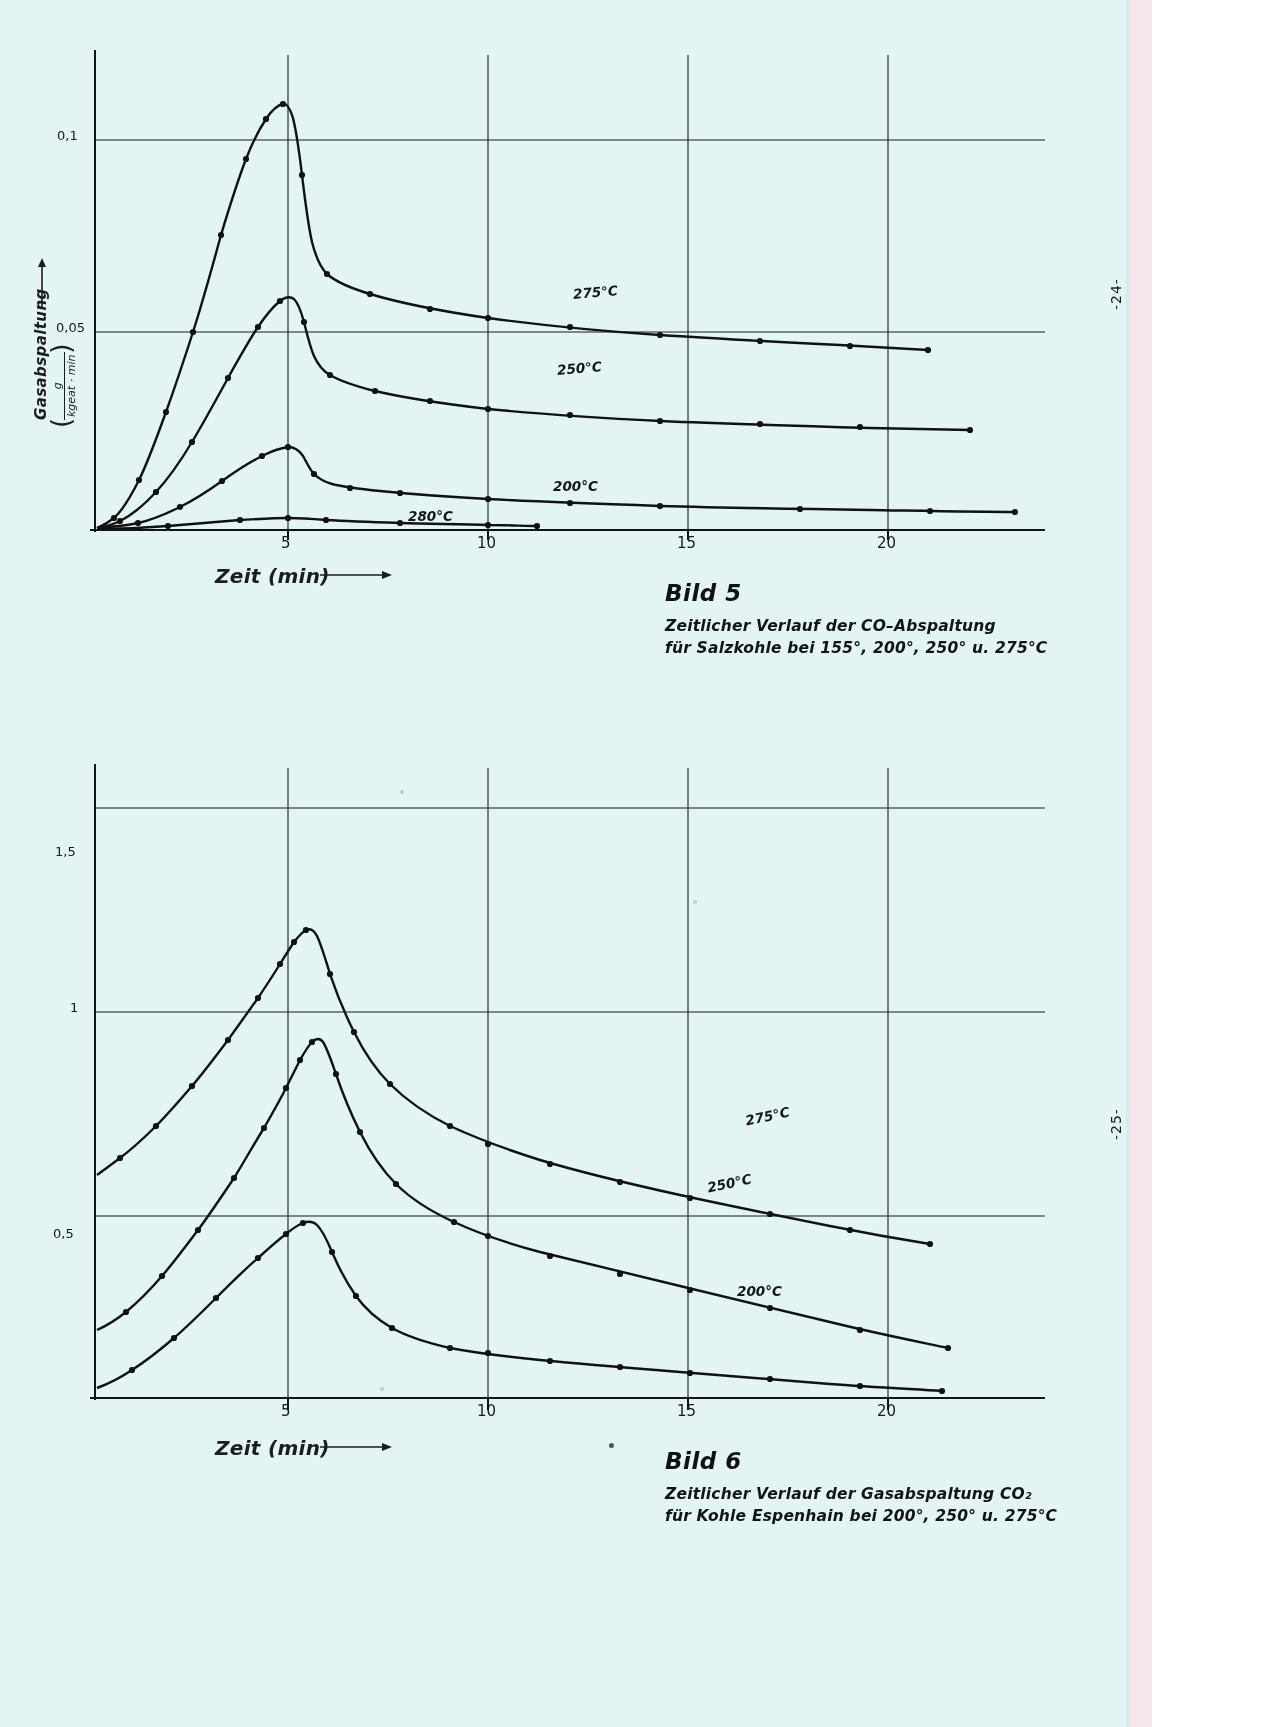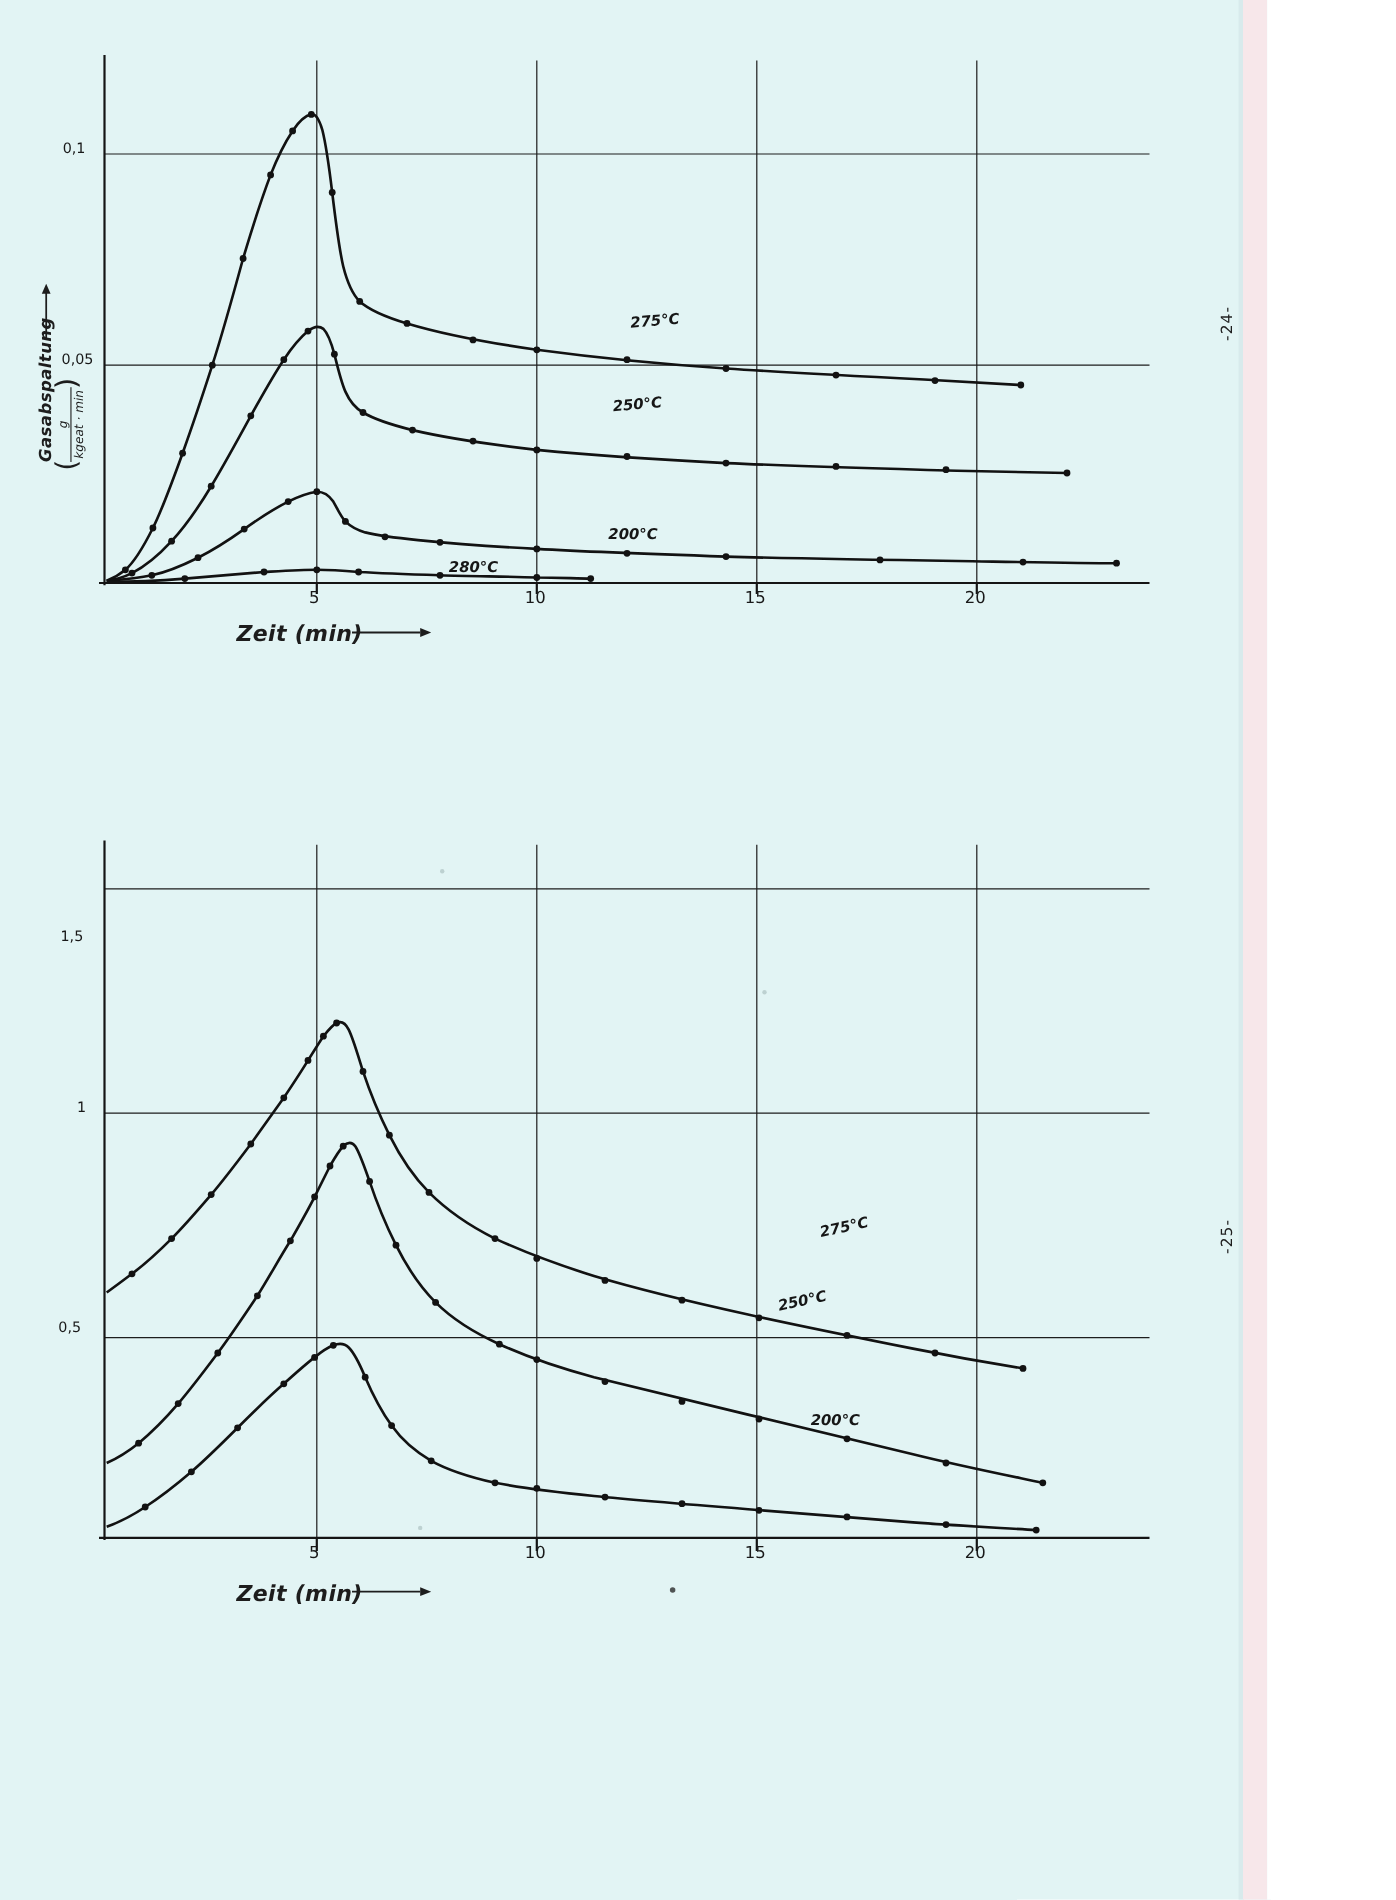--- a/index.html
+++ b/index.html
@@ -331,20 +331,25 @@
     <svg style="position:absolute;left:320px;top:568px;" width="72" height="14">
       <line x1="0" y1="7" x2="62" y2="7" stroke="#1d1d1d" stroke-width="1.6"></line>
       <polygon points="72,7 62,3 62,11" fill="#1d1d1d"></polygon>
     </svg>
 
     <div class="curvelabel" style="left:573px;top:284px;transform:rotate(-5deg);">275°C</div>
     <div class="curvelabel" style="left:557px;top:360px;transform:rotate(-5deg);">250°C</div>
     <div class="curvelabel" style="left:553px;top:478px;">200°C</div>
     <div class="curvelabel" style="left:408px;top:508px;">280°C</div>
 
+    <div class="caption" style="left:665px;top:580px;">
+      <div class="title">Bild 5</div>
+      <div class="line">Zeitlicher Verlauf der CO–Abspaltung</div>
+      <div class="line">für Salzkohle bei 155°, 200°, 250° u. 275°C</div>
+    </div>
   </div>
 
   <div class="figure" id="fig2" style="left:0;top:720px;width:1130px;height:1000px;">
 
     <div class="plot" style="left:40px;top:20px;">
       <svg width="1060" height="700" viewBox="0 0 1060 700">
 
         <g stroke="#1d1d1d" stroke-width="1.1" fill="none">
           <line x1="55" y1="68" x2="1005" y2="68"></line>
           <line x1="55" y1="272" x2="1005" y2="272"></line>
@@ -462,34 +467,39 @@
           <circle cx="650" cy="633" r="3.1"></circle>
           <circle cx="730" cy="639" r="3.1"></circle>
           <circle cx="820" cy="646" r="3.1"></circle>
           <circle cx="902" cy="651" r="3.1"></circle>
         </g>
       </svg>
     </div>
 
     <div class="ticklabel" style="left:55px;top:76px;margin-top:48px;">1,5</div>
     <div class="ticklabel" style="left:70px;top:280px;">1</div>
-    <div class="ticklabel" style="left:53px;top:480px;text-align:center;">0,5</div>
+    <div class="ticklabel" style="left:53px;top:506px;text-align:center;">0,5</div>
 
     <div class="ticklabel" style="left:281px;top:682px;font-size:15px;">5</div>
     <div class="ticklabel" style="left:477px;top:682px;font-size:15px;">10</div>
     <div class="ticklabel" style="left:677px;top:682px;font-size:15px;">15</div>
     <div class="ticklabel" style="left:877px;top:682px;font-size:15px;">20</div>
 
     <div class="xlab" style="left:215px;top:716px;">Zeit (min)</div>
     <svg style="position:absolute;left:320px;top:720px;" width="72" height="14">
       <line x1="0" y1="7" x2="62" y2="7" stroke="#1d1d1d" stroke-width="1.6"></line>
       <polygon points="72,7 62,3 62,11" fill="#1d1d1d"></polygon>
     </svg>
 
     <div class="curvelabel" style="left:745px;top:388px;transform:rotate(-12deg);">275°C</div>
     <div class="curvelabel" style="left:707px;top:455px;transform:rotate(-12deg);">250°C</div>
     <div class="curvelabel" style="left:737px;top:563px;">200°C</div>
 
+    <div class="caption" style="left:665px;top:728px;">
+      <div class="title">Bild 6</div>
+      <div class="line">Zeitlicher Verlauf der Gasabspaltung CO₂</div>
+      <div class="line">für Kohle Espenhain bei 200°, 250° u. 275°C</div>
+    </div>
   </div>
 
   <div class="pagenum" style="left:1108px;top:310px;">-24-</div>
   <div class="pagenum" style="left:1108px;top:1140px;">-25-</div>
 </div>
 
 </body></html>

